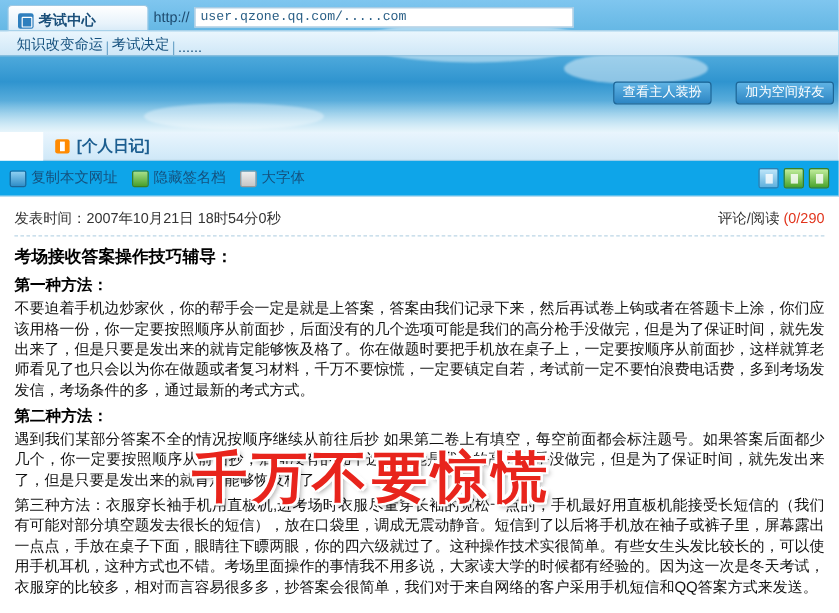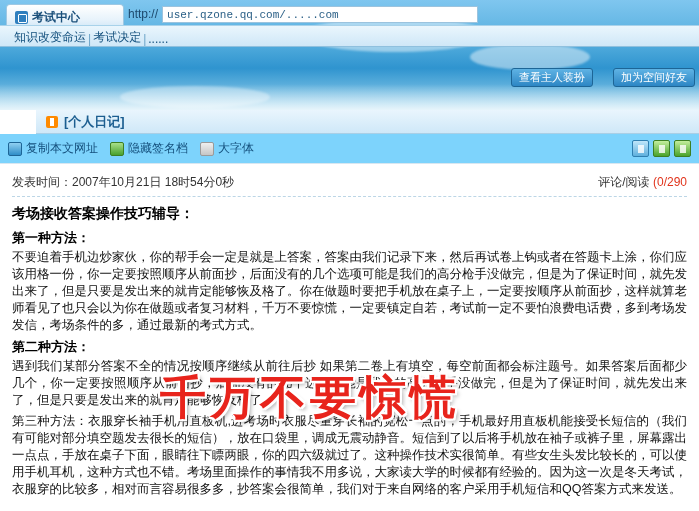--- a/index.html
+++ b/index.html
@@ -198,21 +198,21 @@
     background: #fff;
   }
   .section-head .sh-text {
     font-size: 13px;
     font-weight: bold;
     color: #1c5e90;
   }
 
   .toolbar {
     height: 30px;
-    background: #7dd3fc;
+    background: #0ea5e9;
     border-bottom: 1px solid #d8e7f1;
     display: flex;
     align-items: center;
     padding: 0 8px;
     box-sizing: border-box;
     position: relative;
   }
   .tool-item {
     display: flex;
     align-items: center;

